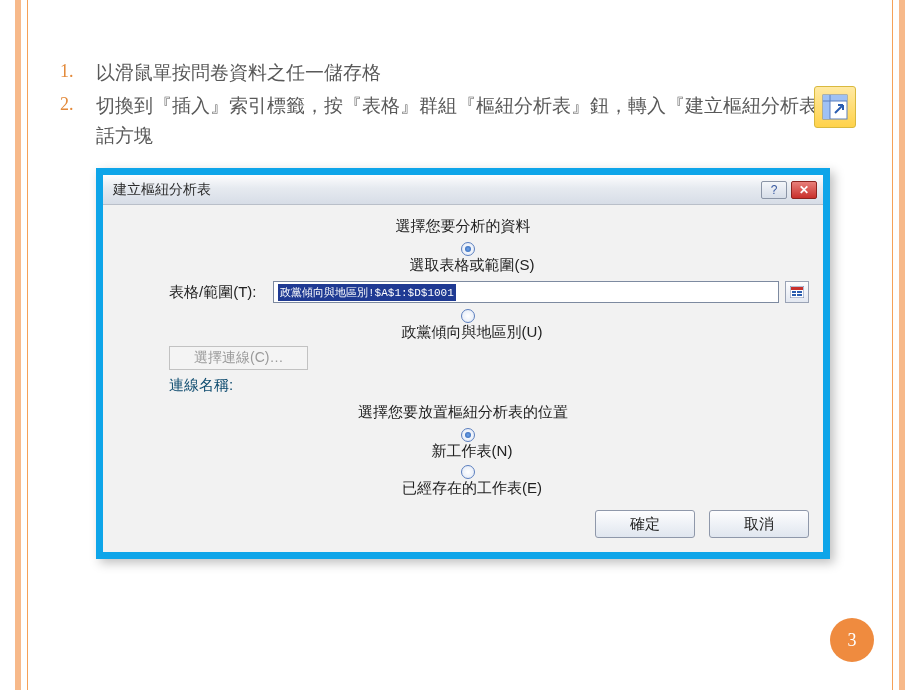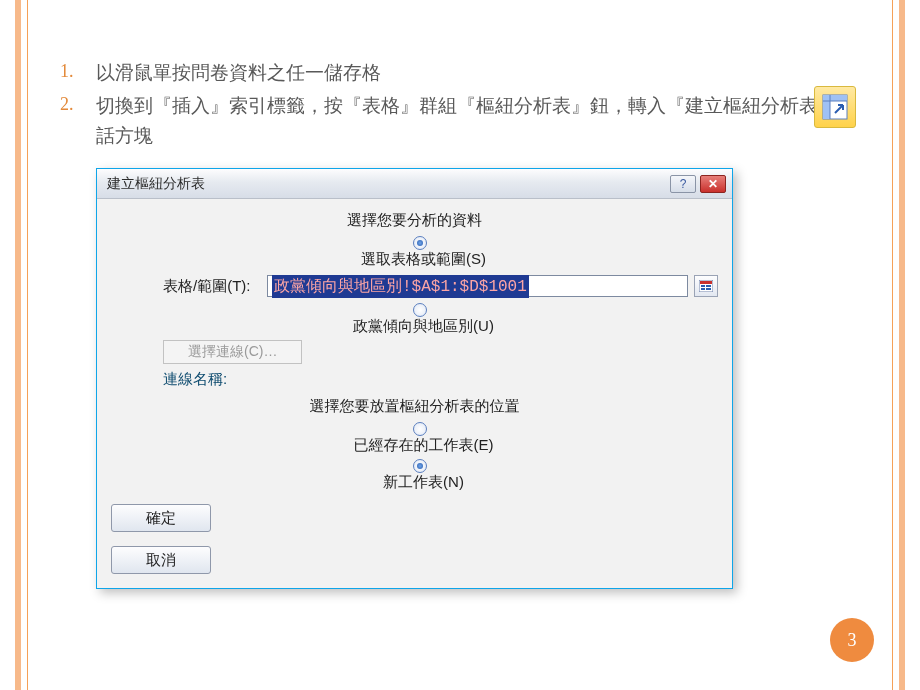--- a/index.html
+++ b/index.html
@@ -55,22 +55,22 @@
     right: 64px; top: 86px;
     width: 42px; height: 42px;
     background: linear-gradient(#ffe9a3,#ffd24a);
     border: 1px solid #d9b93e;
     border-radius: 3px;
     display: flex; align-items: center; justify-content: center;
   }
   .pivot-icon svg { display:block; }
   .dialog {
     margin: 18px 0 0 36px;
-    width: 637px;
-    border: 1px solid #0ea5e9;
+    width: 734px;
+    border: 7px solid #0ea5e9;
     box-shadow: 4px 4px 10px rgba(0,0,0,0.25);
     font-size: 14px;
     background: #f2f2f2;
   }
   .titlebar {
     height: 30px;
     background: linear-gradient(#fdfdfe,#e6eaf0 45%,#d7dde7);
     border-bottom: 1px solid #b9bfc9;
     display: flex; align-items: center;
     padding: 0 6px 0 10px;
@@ -127,23 +127,23 @@
     flex: 1;
     height: 22px;
     border: 1px solid #7d8aa0;
     background: #fff;
     display:flex; align-items:center;
     padding: 0 4px;
     margin-right: 6px;
   }
   .range-input .sel {
     background: #1f3a93;
-    color: #fca5a5;
+    color: #ffffff;
     font-family: "Courier New", monospace;
-    font-size: 16px;
+    font-size: 11px;
     padding: 1px 2px;
     white-space: nowrap;
     text-align: center;
   }
   .range-input.empty { }
   .ref-btn {
     width: 24px; height: 22px;
     border: 1px solid #9aa3b5;
     background: linear-gradient(#fdfdfe,#e3e8f1);
     display:flex;align-items:center;justify-content:center;
@@ -155,21 +155,20 @@
     background: #f4f4f4;
     color: #9a9a9a;
     padding: 2px 24px;
     font-size: 14px;
     margin-left: 52px;
   }
   .linkname { margin: 6px 0 8px 52px; color:#0c4a6e; font-size:15px; }
   .btn-row {
     display:flex; justify-content:flex-end; gap: 14px;
     margin-top: 12px;
-    flex-direction: column;
   }
   .dlg-btn {
     width: 100px; height: 28px;
     border: 1px solid #8f98aa;
     background: linear-gradient(#fdfdfe,#e0e6ef);
     display:flex;align-items:center;justify-content:center;
     font-size: 15px; color:#222;
     border-radius: 3px;
   }
   .page-num {
@@ -230,26 +229,26 @@
       <div class="opt-row">
         <span class="radio"></span>
         <span>政黨傾向與地區別(U)</span>
       </div>
       <div class="disabled-btn">選擇連線(C)…</div>
       <div class="linkname">連線名稱:</div>
 
       <div class="section-label">選擇您要放置樞紐分析表的位置</div>
 
       <div class="opt-row">
+        <span class="radio checked"></span>
+        <span>新工作表(N)</span>
+      </div>
+      <div class="opt-row">
         <span class="radio"></span>
         <span>已經存在的工作表(E)</span>
-      </div>
-      <div class="opt-row">
-        <span class="radio checked"></span>
-        <span>新工作表(N)</span>
       </div>
 
       <div class="btn-row">
         <div class="dlg-btn">
             <span>確定</span>
           </div>
         <div class="dlg-btn">
             <span>取消</span>
           </div>
       </div>

